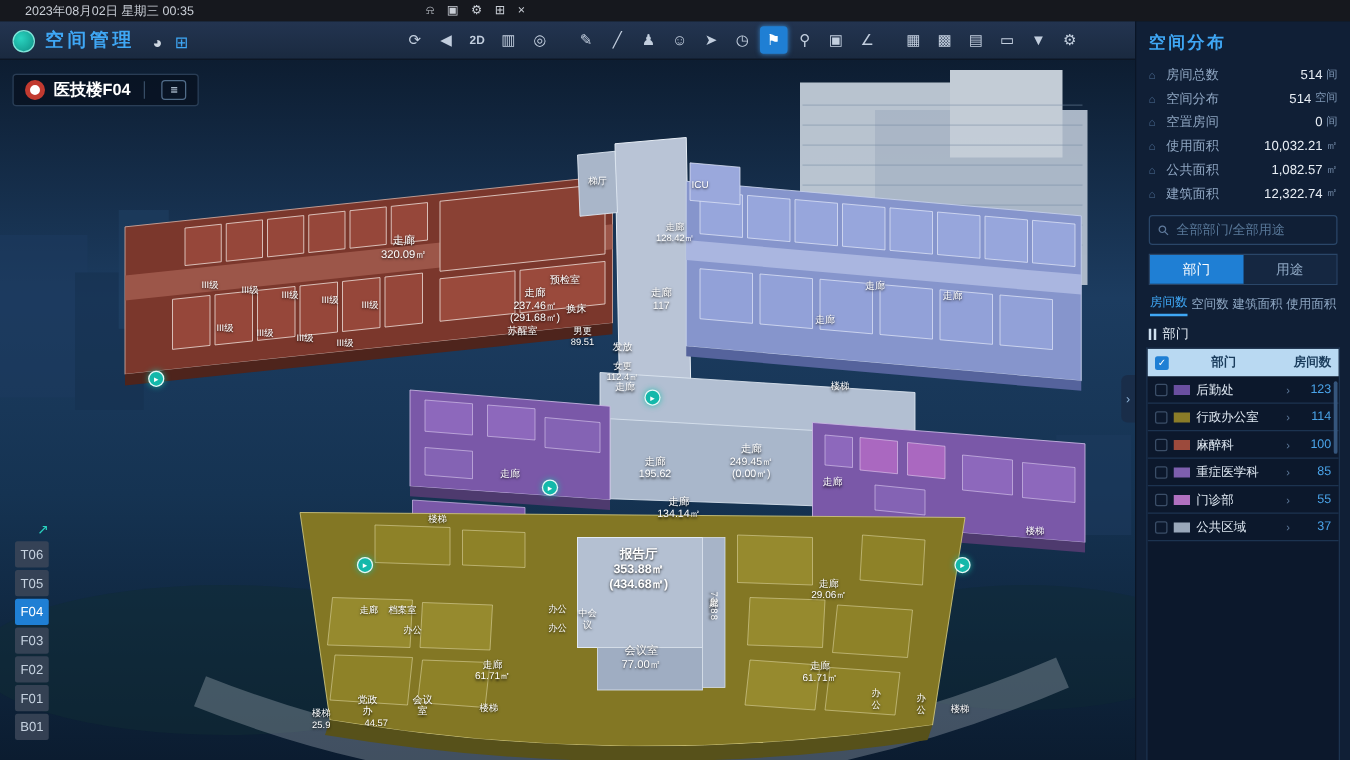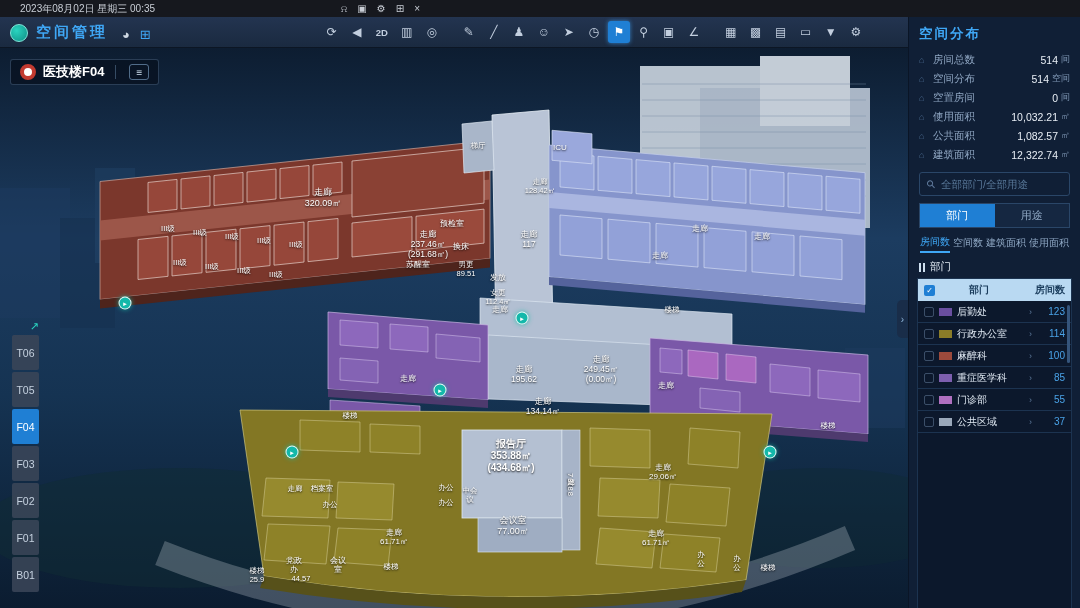--- a/index.html
+++ b/index.html
@@ -54,21 +54,21 @@
     border-radius:3px; color:#fff; font-size:13px; font-weight:bold; }
   .badge-logo { width:16px; height:16px; border-radius:50%; background:#fff;
     border:4px solid #c23a30; }
   .badge-menu { width:20px; height:16px; border:1px solid rgba(140,180,220,.55); border-radius:3px;
     color:#cfe0f0; font-size:10px; font-weight:normal; display:flex; align-items:center;
     justify-content:center; margin-left:6px; }
   .badge-sep { width:1px; height:14px; background:rgba(140,180,220,.35); margin-left:4px; }
 
   #floor-panel { position:absolute; left:12px; bottom:16px; width:27px; }
   .expand { color:#2ad4c0; font-size:11px; text-align:right; height:14px; line-height:14px; }
-  .floor { height:35px; margin-top:2px; background:rgba(58,70,88,.88); color:#c6d2e0;
+  .floor { height:21px; margin-top:2px; background:rgba(58,70,88,.88); color:#c6d2e0;
     font-size:10.5px; display:flex; align-items:center; justify-content:center; border-radius:2px; cursor:default; }
   .floor.active { background:#1f7fd4; color:#fff; }
 
   #collapse-handle { position:absolute; right:0; top:252px; width:11px; height:38px;
     background:rgba(26,44,70,.85); border-radius:5px 0 0 5px; color:#8fb4d8;
     display:flex; align-items:center; justify-content:center; font-size:10px; }
 
   
   #sidebar { position:absolute; top:17px; right:0; width:172px; bottom:0; background:#101f36;
     border-left:1px solid #0a1526; display:flex; flex-direction:column; z-index:20; }

